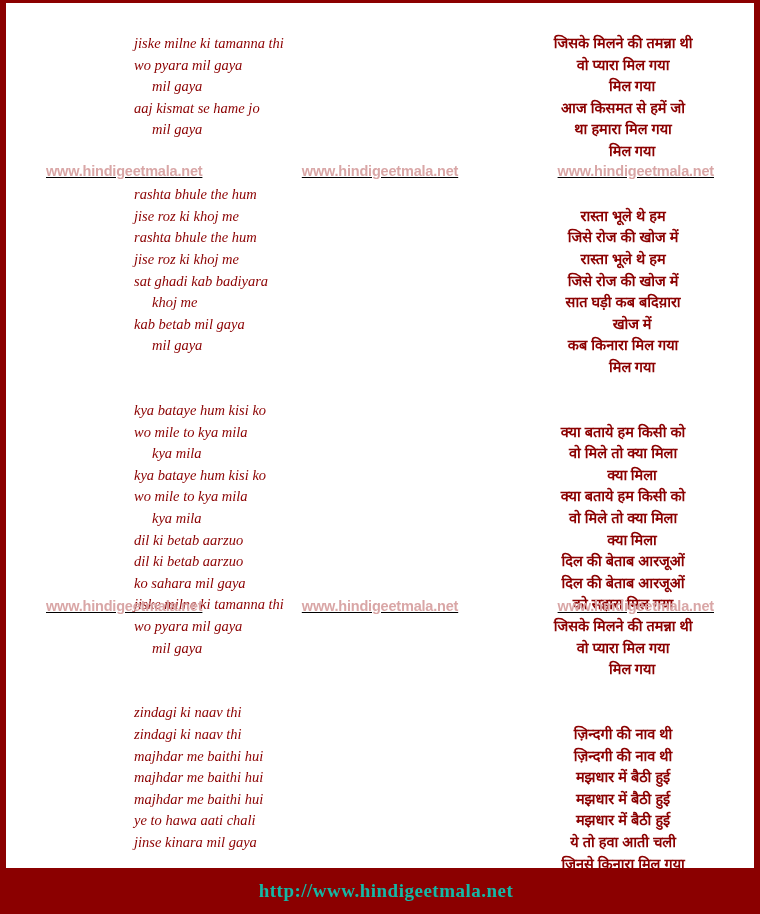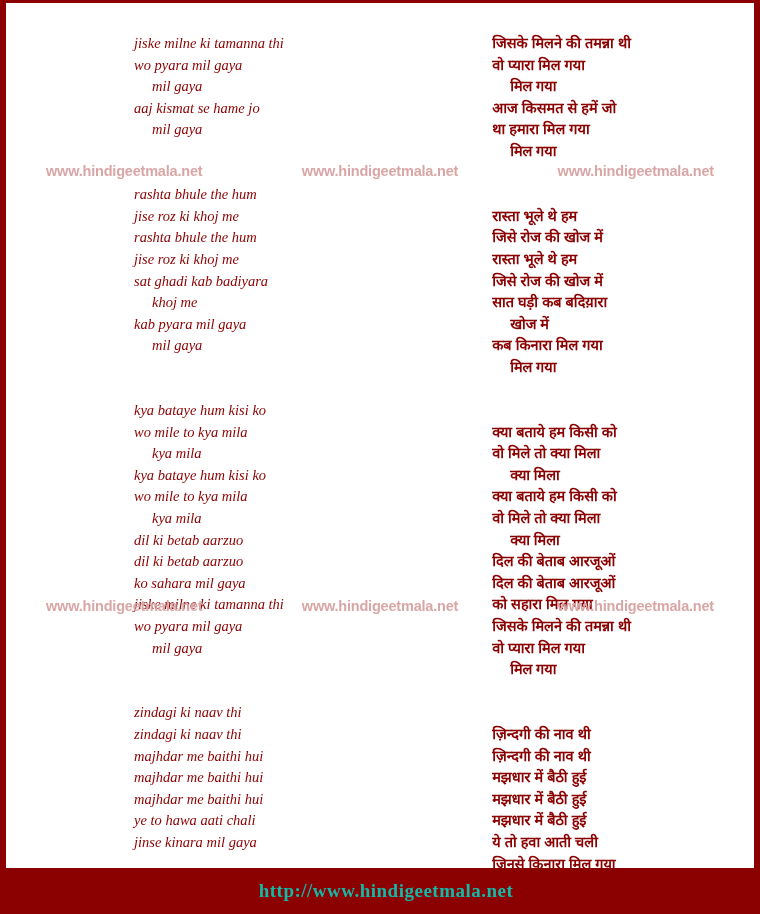--- a/index.html
+++ b/index.html
@@ -41,20 +41,21 @@
   .col {
     box-sizing: border-box;
   }
   .col-left {
     width: 380px;
     padding-left: 128px;
   }
   .col-right {
     width: 380px;
     padding-left: 112px;
+    text-align: center;
   }
   .line {
     color: #8b0000;
     line-height: 21.6px;
     height: 21.6px;
     white-space: pre;
   }
   .col-left .line {
     font-style: italic;
     font-size: 14.5px;
@@ -71,20 +72,21 @@
 
   .watermark-row {
     position: absolute;
     left: 0;
     width: 100%;
     display: flex;
     justify-content: space-between;
     padding: 0 40px;
     box-sizing: border-box;
     pointer-events: none;
+    text-decoration: underline;
   }
   .watermark {
     color: #d9a6a6;
     font-size: 14.5px;
     font-weight: bold;
     font-family: "Liberation Sans", sans-serif;
     letter-spacing: -0.2px;
   }
   .footer {
     position: absolute;
@@ -120,21 +122,21 @@
           <div class="line">aaj kismat se hame jo</div>
           <div class="line indent-1">mil gaya</div>
           <div class="line blank">&nbsp;</div>
           <div class="line blank">&nbsp;</div>
           <div class="line">rashta bhule the hum</div>
           <div class="line">jise roz ki khoj me</div>
           <div class="line">rashta bhule the hum</div>
           <div class="line">jise roz ki khoj me</div>
           <div class="line">sat ghadi kab badiyara</div>
           <div class="line indent-1">khoj me</div>
-          <div class="line">kab pyara mil gaya</div>
+          <div class="line">kab betab mil gaya</div>
           <div class="line indent-1">mil gaya</div>
           <div class="line blank">&nbsp;</div>
           <div class="line blank">&nbsp;</div>
           <div class="line">kya bataye hum kisi ko</div>
           <div class="line">wo mile to kya mila</div>
           <div class="line indent-1">kya mila</div>
           <div class="line">kya bataye hum kisi ko</div>
           <div class="line">wo mile to kya mila</div>
           <div class="line indent-1">kya mila</div>
           <div class="line">dil ki betab aarzuo</div>

